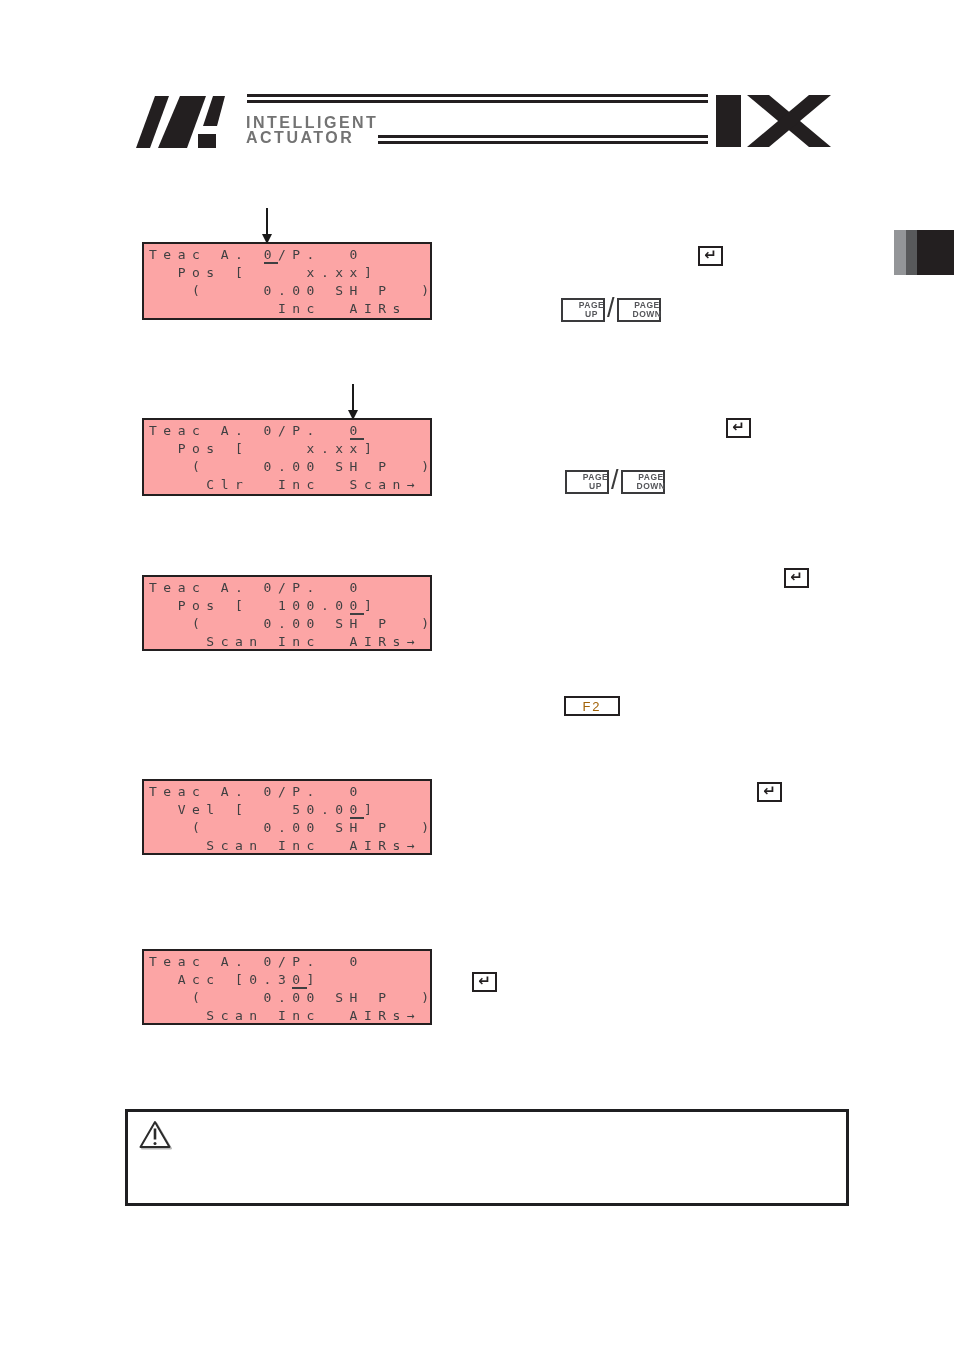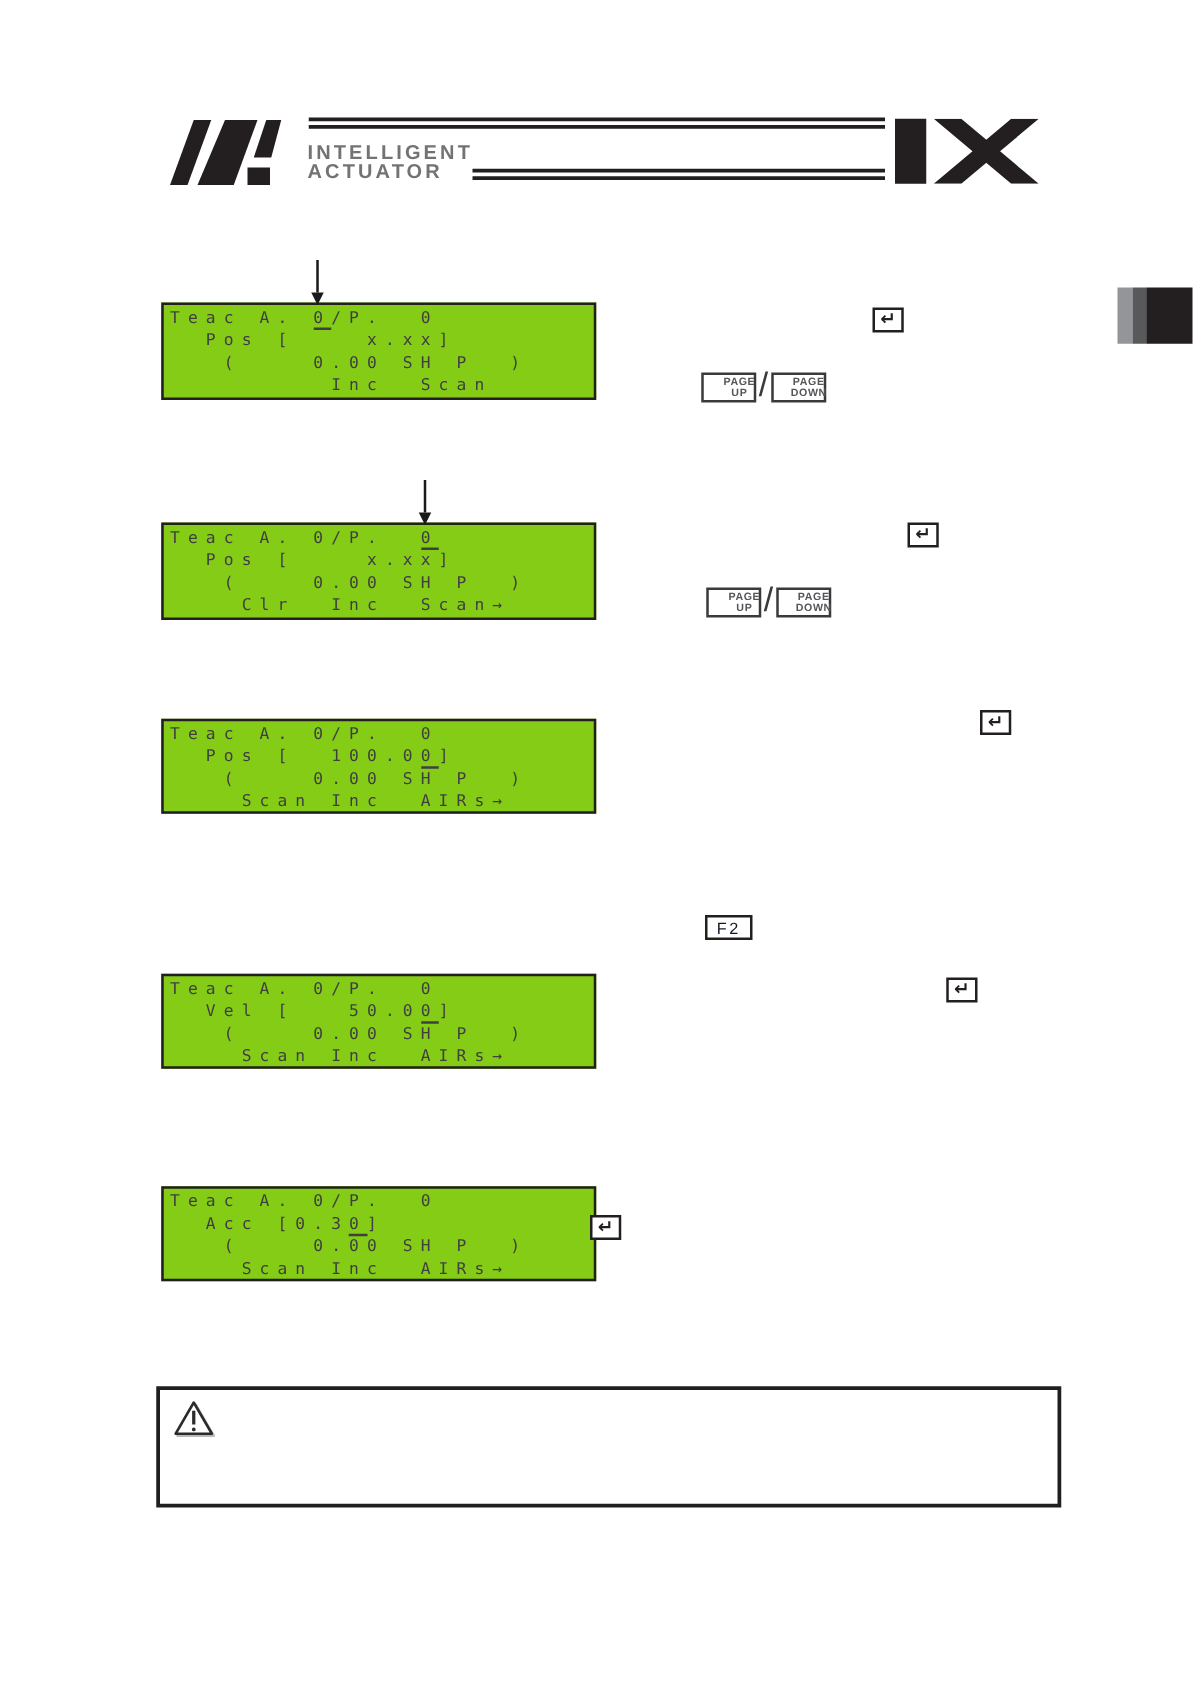--- a/index.html
+++ b/index.html
@@ -20,21 +20,21 @@
   .ix-i{position:absolute;left:0;top:0;width:25px;height:52px;background:#231f20;}
   .ix-x{position:absolute;left:31px;top:0;}
   
   .side-tab{position:absolute;left:894px;top:230px;height:45px;display:flex;}
   .side-tab span{display:block;height:100%;}
   .side-tab span:nth-child(1){width:12px;}
   .side-tab span:nth-child(2){width:11px;}
   .side-tab span:nth-child(3){width:37px;}
   
   .screen{
-    position:absolute;left:129px;width:348px;height:78px;background:#84cc16;
+    position:absolute;left:142px;width:290px;height:78px;background:#fca5a5;
     border:2px solid #231f20;box-sizing:border-box;
   }
   .lcd{
     margin:0;padding:2px 0 0 5px;white-space:pre;
     font-family:"DejaVu Sans Mono", monospace;font-size:13px;line-height:18px;
     letter-spacing:6.5px;color:#3f3f41;
   }
   .ul{border-bottom:2px solid #3f3f41;}
   .pointer{position:absolute;top:-36px;width:2px;height:26px;background:#1a1a1a;}
   .pointer::after{
@@ -47,21 +47,21 @@
     display:flex;align-items:center;justify-content:center;color:#231f20;
   }
   .enter{width:25px;height:20px;font-family:"DejaVu Sans", sans-serif;font-size:15px;font-weight:bold;padding-bottom:2px;}
   .pgroup{position:absolute;display:flex;align-items:center;}
   .pg{
     position:static;width:44px;height:24px;border:2px solid #3a3a3c;box-sizing:border-box;
     display:flex;flex-direction:column;align-items:center;justify-content:center;
     font-size:8.5px;line-height:8.5px;font-weight:bold;color:#55565a;letter-spacing:0.5px;background:#fff;padding-left:17px;
   }
   .slash{font-size:27px;color:#3a3a3a;margin:0 2px;transform:translateY(-1px);}
-  .fkey{width:38px;height:20px;font-size:13px;letter-spacing:2px;color:#0f172a;margin-top:36px;}
+  .fkey{width:56px;height:20px;font-size:13px;letter-spacing:2px;color:#a16207;}
   
   .warn{
     position:absolute;left:125px;top:1109px;width:724px;height:97px;
     border:3px solid #1f1f21;box-sizing:border-box;background:#fff;
   }
   .warn svg{position:absolute;left:10px;top:8px;}
 </style>
 </head>
 <body>
 
@@ -89,21 +89,21 @@
   </svg>
 </div>
 
 <div class="side-tab">
   <span style="background: rgb(147, 149, 152);"></span>
   <span style="background: rgb(88, 89, 91);"></span>
   <span style="background: rgb(35, 31, 32);"></span>
 </div>
 
 <div class="screen" style="top:242px;">
-    <pre class="lcd"><div>Teac A. <span class="ul">0</span>/P.  0</div><div>  Pos [    x.xx]</div><div>   (    0.00 SH P  )</div><div>         Inc  Scan</div></pre>
+    <pre class="lcd"><div>Teac A. <span class="ul">0</span>/P.  0</div><div>  Pos [    x.xx]</div><div>   (    0.00 SH P  )</div><div>         Inc  AIRs</div></pre>
     <div class="pointer" style="left: 122.3px;"></div>
   </div>
 <div class="screen" style="top:418px;">
     <pre class="lcd"><div>Teac A. 0/P.  <span class="ul">0</span></div><div>  Pos [    x.xx]</div><div>   (    0.00 SH P  )</div><div>    Clr  Inc  Scan→</div></pre>
     <div class="pointer" style="left: 208.1px;"></div>
   </div>
 <div class="screen" style="top:575px;height:76px;">
     <pre class="lcd"><div>Teac A. 0/P.  0</div><div>  Pos [  100.0<span class="ul">0</span>]</div><div>   (    0.00 SH P  )</div><div>    Scan Inc  AIRs→</div></pre>
   </div>
 <div class="screen" style="top:779px;height:76px;">

